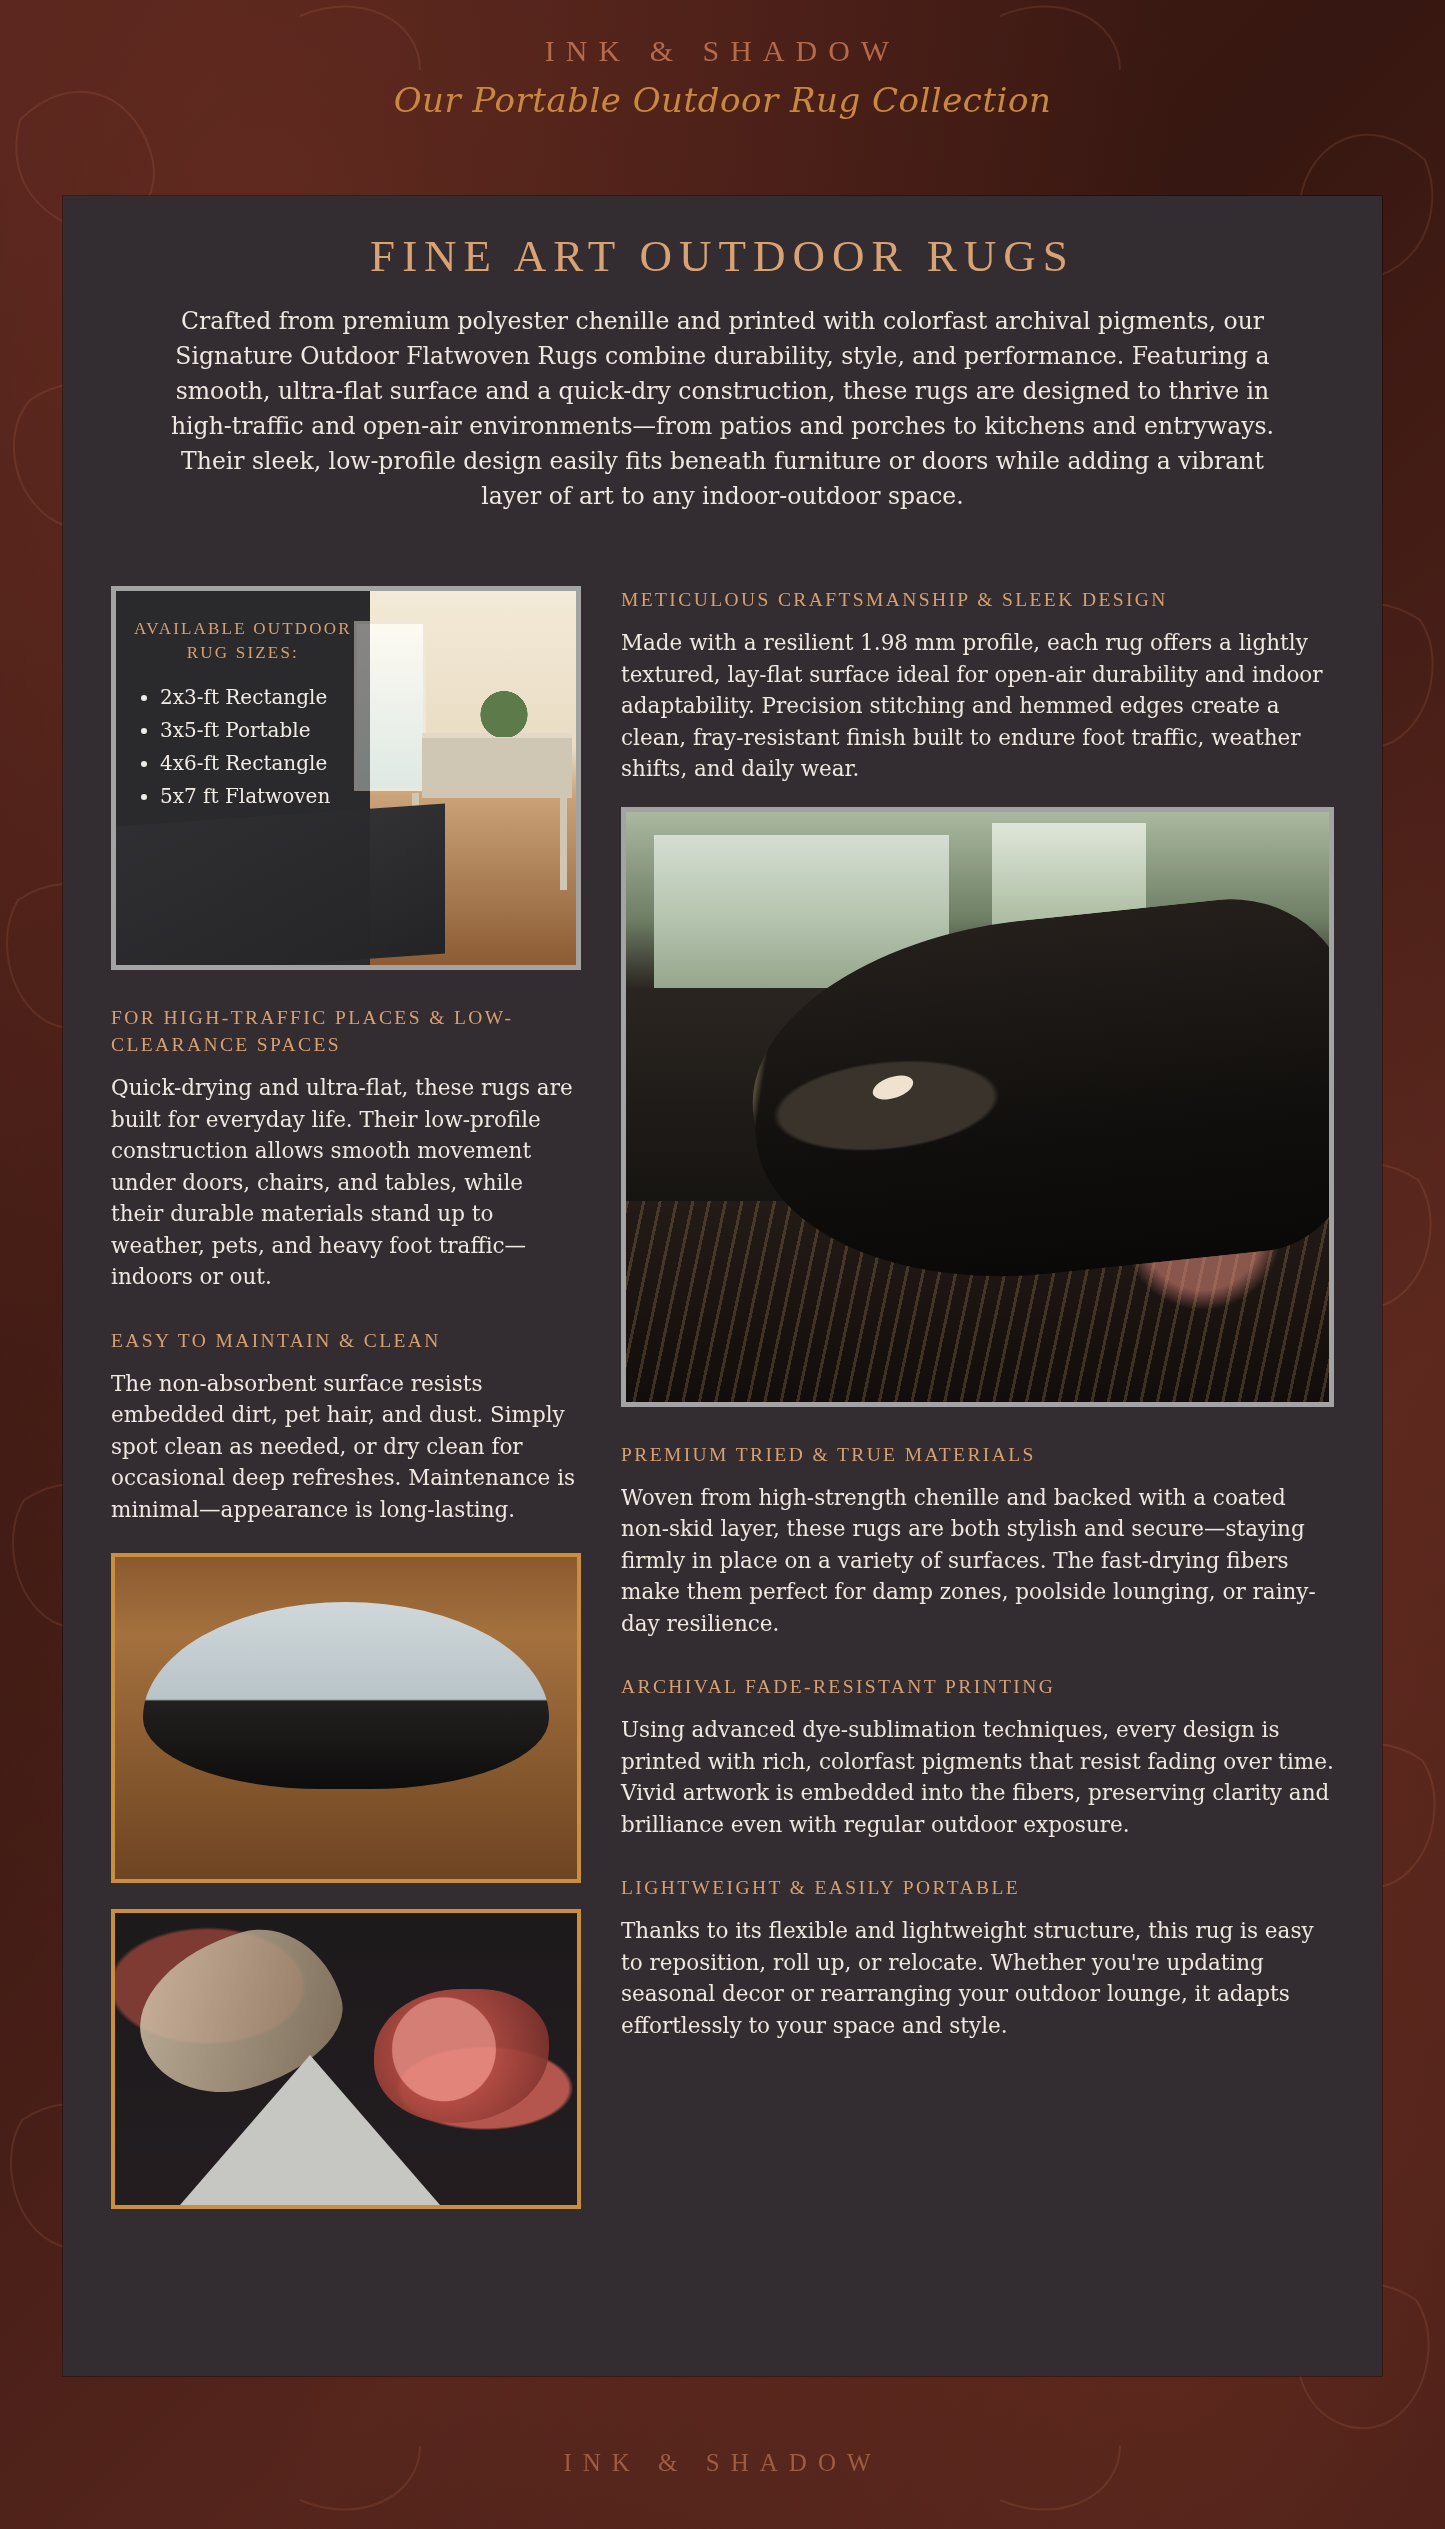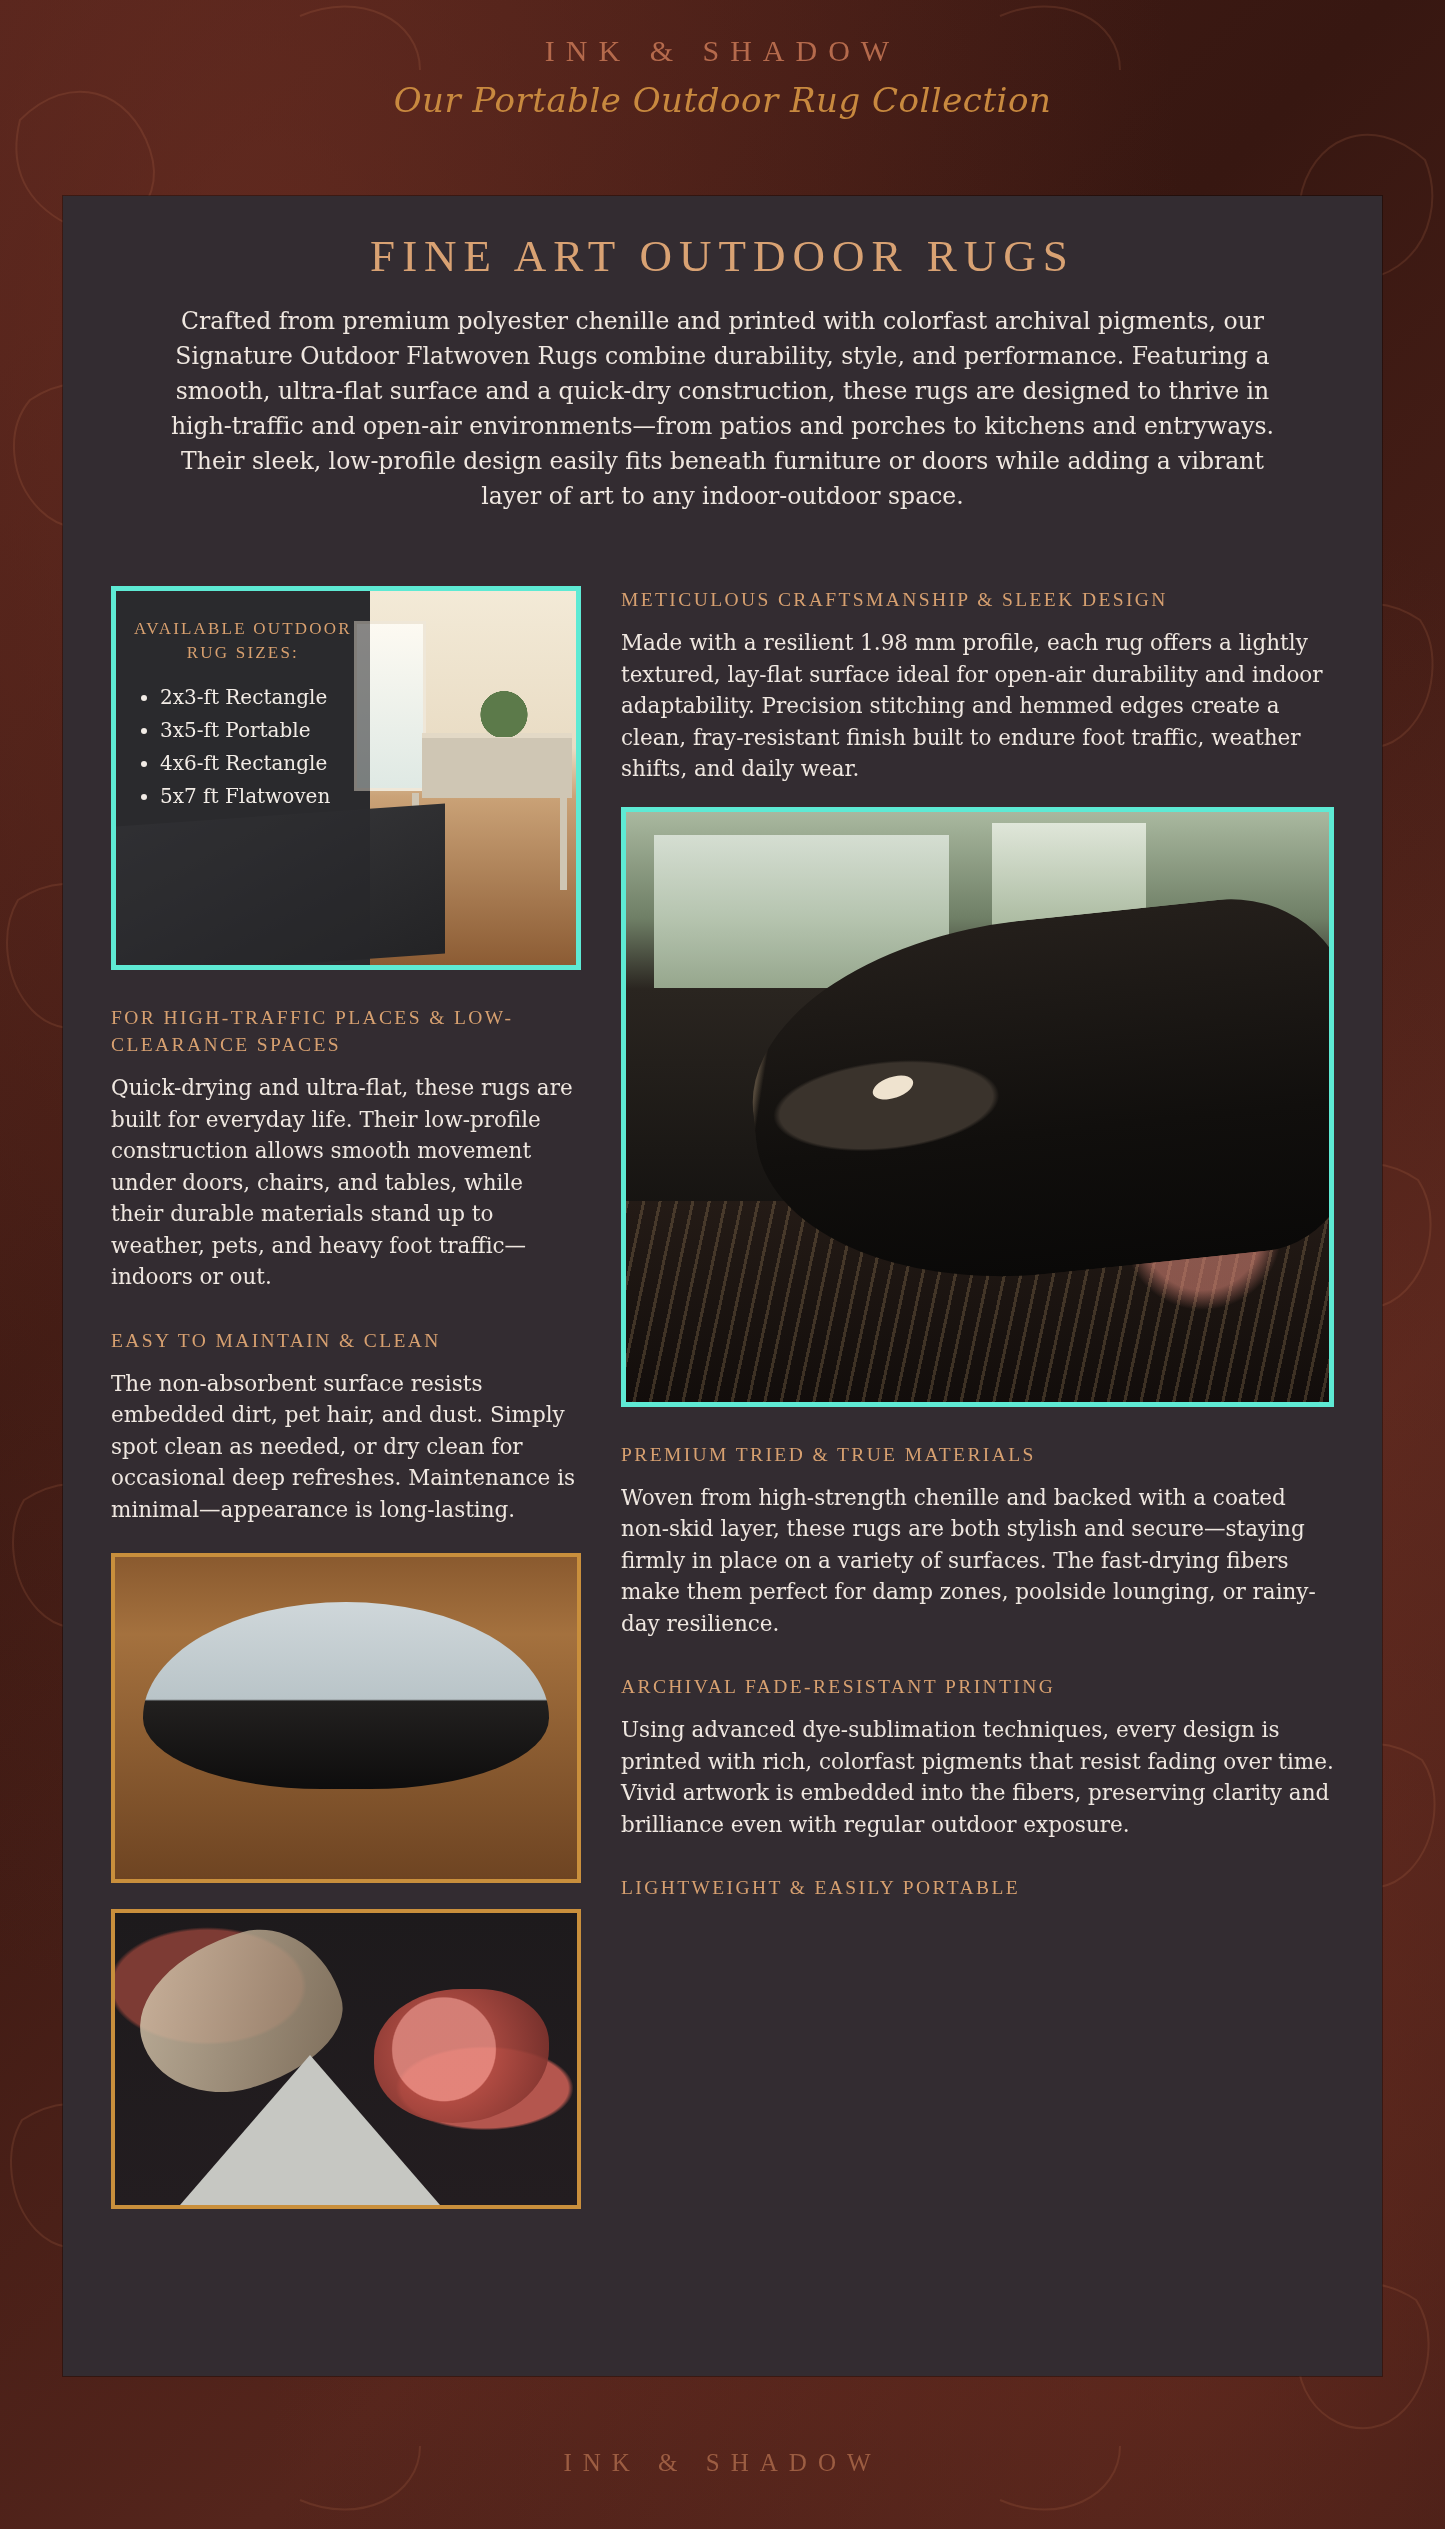--- a/index.html
+++ b/index.html
@@ -112,21 +112,21 @@
   }
   .col-left { width: 470px; flex: none; }
   .col-right { flex: 1; }
 
   
   .frame {
     box-sizing: border-box;
     position: relative;
     overflow: hidden;
   }
-  .frame-pink { border: 5px solid #5eead4; }
+  .frame-pink { border: 5px solid #a3a3a3; }
   .frame-gold { border: 4px solid #c98f3c; }
 
   .img-sizes {
     width: 470px;
     height: 374px;
     background:
       linear-gradient(to right, #2f2f31 0%, #2f2f31 54%, #d8cbb6 54%, #efe3cf 100%);
     position: relative;
   }
   .img-sizes .doorway {
@@ -426,20 +426,21 @@
           <div class="hole"></div>
         </div>
 
         <div class="sub-head">Premium Tried &amp; True Materials</div>
         <p class="body-text">Woven from high-strength chenille and backed with a coated non-skid layer, these rugs are both stylish and secure—staying firmly in place on a variety of surfaces. The fast-drying fibers make them perfect for damp zones, poolside lounging, or rainy-day resilience.</p>
 
         <div class="sub-head">Archival Fade-Resistant Printing</div>
         <p class="body-text">Using advanced dye-sublimation techniques, every design is printed with rich, colorfast pigments that resist fading over time. Vivid artwork is embedded into the fibers, preserving clarity and brilliance even with regular outdoor exposure.</p>
 
         <div class="sub-head">Lightweight &amp; Easily Portable</div>
+        <p class="body-text">Thanks to its flexible and lightweight structure, this rug is easy to reposition, roll up, or relocate. Whether you're updating seasonal decor or rearranging your outdoor lounge, it adapts effortlessly to your space and style.</p>
 
       </div>
     </div>
   </div>
 
   <div class="footer">Ink &amp; Shadow</div>
 
 </div>
 
 </body></html>

